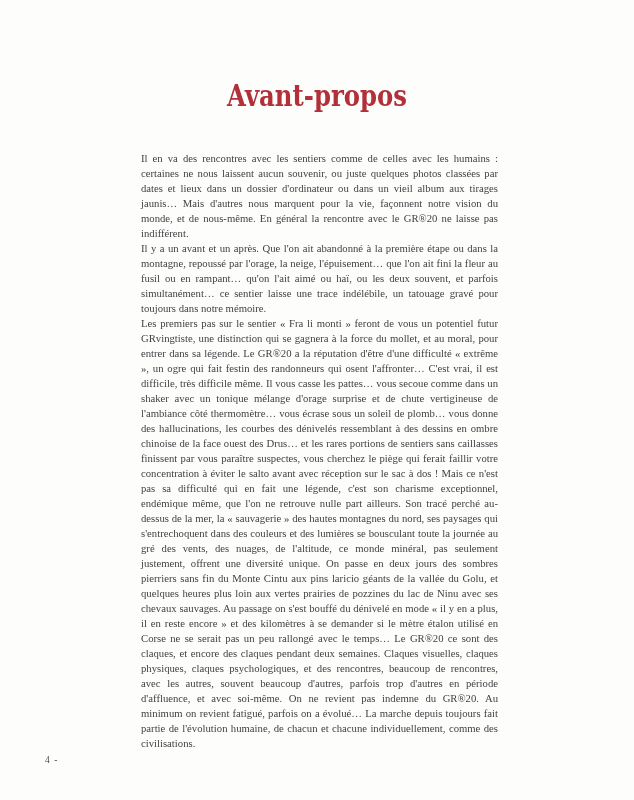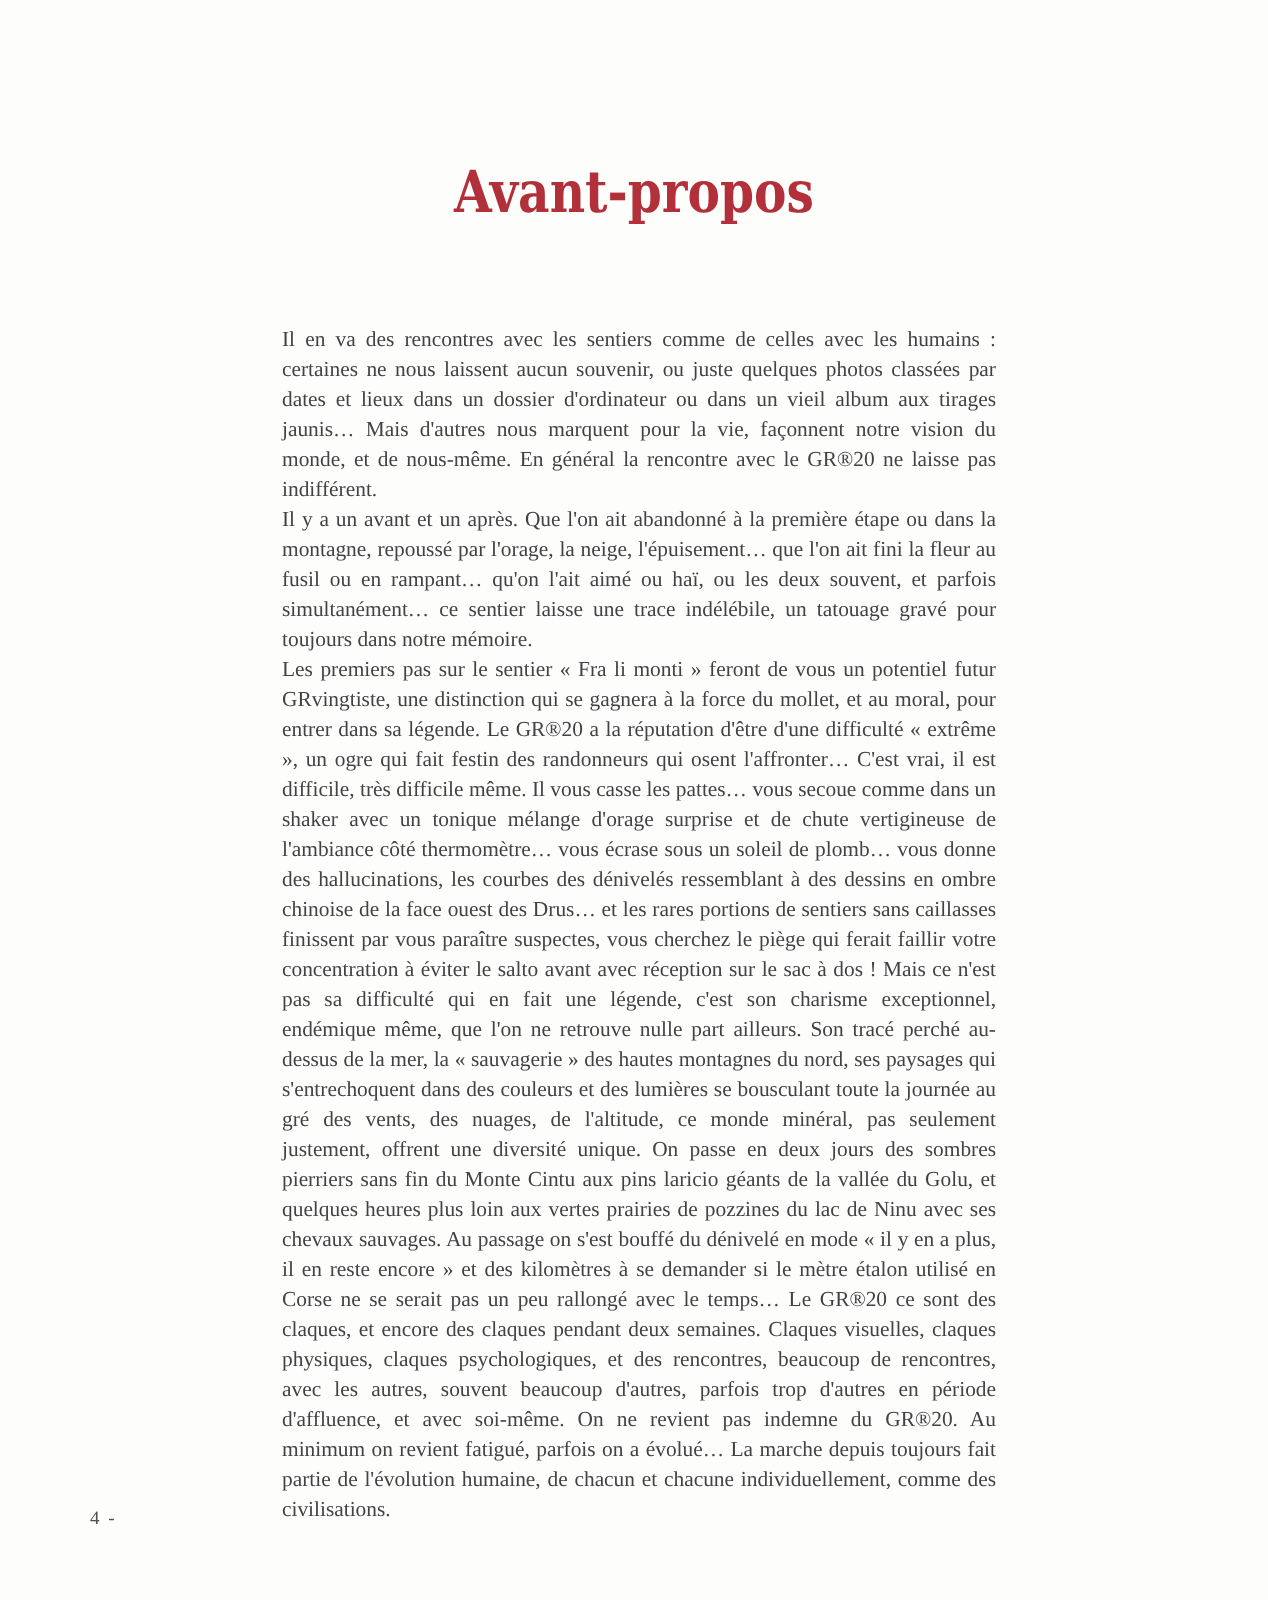--- a/index.html
+++ b/index.html
@@ -29,21 +29,21 @@
     font-family: "DejaVu Serif", serif;
     font-weight: bold;
     font-size: 29px;
     line-height: 1.15;
     color: #b23039;
     transform: scaleX(0.84);
     letter-spacing: 0px;
   }
   .body-text {
     position: absolute;
-    top: 163px;
+    top: 151px;
     left: 141px;
     width: 357px;
     text-align: justify;
     font-size: 10.7px;
     line-height: 15px;
     color: #414244;
   }
   .body-text p {
     margin: 0;
     padding: 0;

